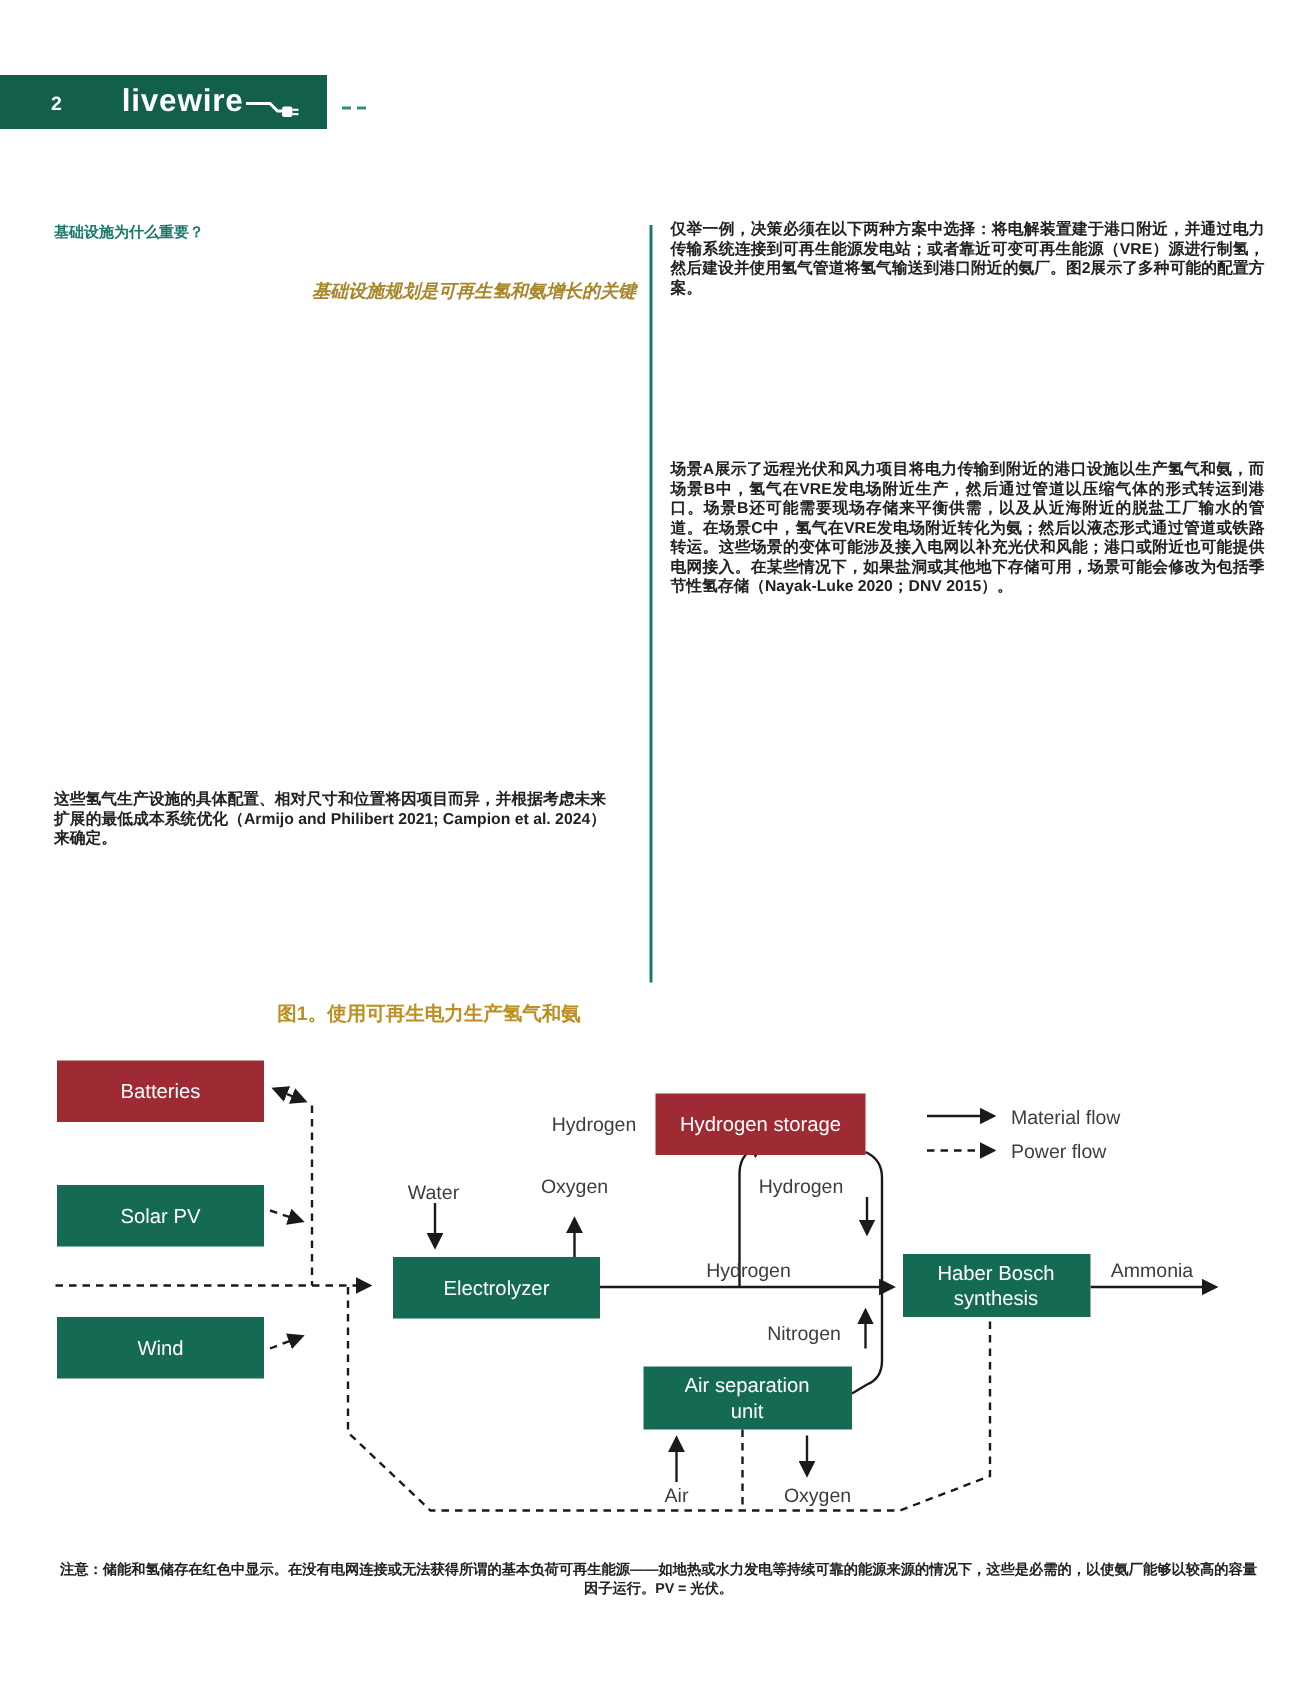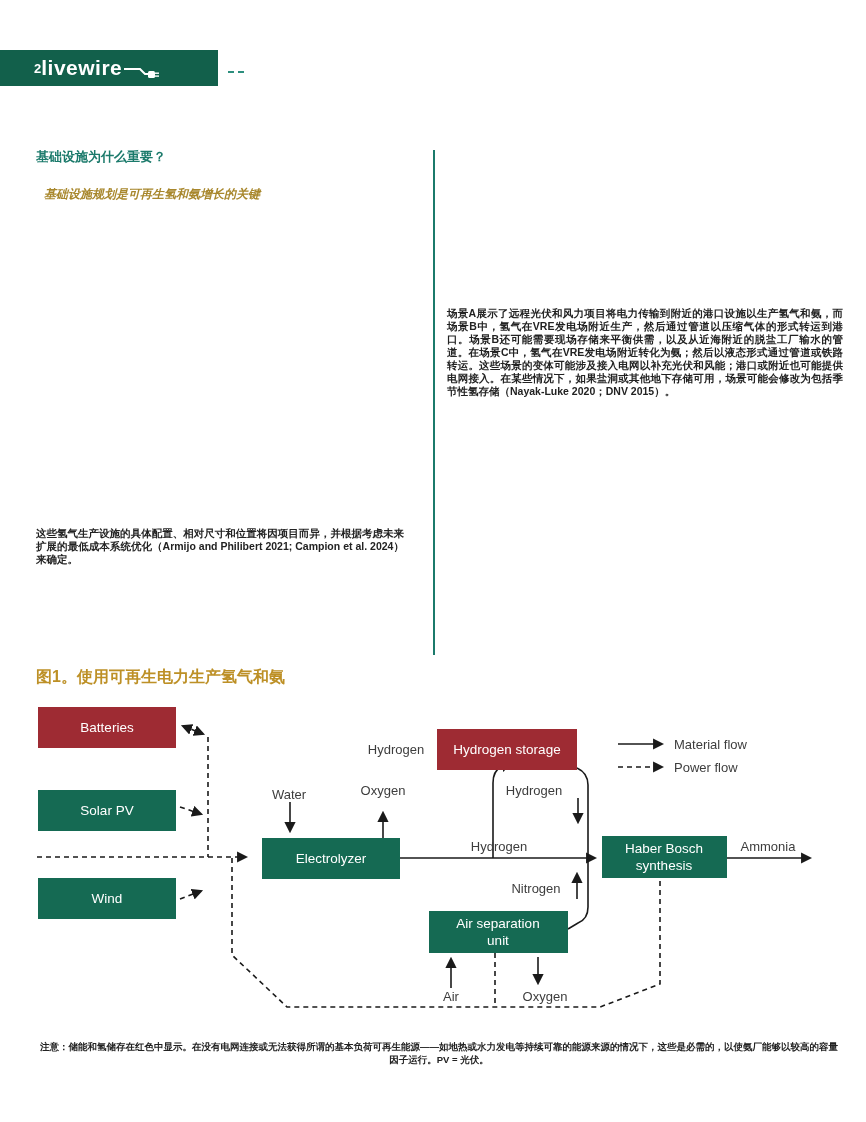--- a/index.html
+++ b/index.html
@@ -7,55 +7,55 @@
   .page {
     position:relative; width:866px; height:1122px; background:#ffffff;
     margin:0 auto; overflow:hidden;
   }
   
   .header-bar {
     position:absolute; left:0; top:50px; width:218px; height:36px;
     background:#12604B; display:flex; align-items:center;
   }
   .page-number { color:#fff; font-size:13px; font-weight:700; margin-left:34px; }
-  .logo { display:flex; align-items:center; }
+  .logo { display:flex; align-items:center; margin-left:40px; }
   .logo-text {
     color:#fff; font-size:21px; font-weight:700; letter-spacing:.5px;
     font-family:"Liberation Sans", sans-serif;
   }
   .logo-plug { margin-left:2px; margin-top:9px; }
   .header-dashes {
     position:absolute; left:228px; top:71px; width:16px; height:0;
     border-top:2px dashed #2D8F7E;
   }
   
   .col-divider {
     position:absolute; left:433px; top:150px; width:2px; height:505px;
     background:#1B7A6B;
   }
   .h1 {
     position:absolute; left:36px; top:148px; width:380px;
-    color:#1B7A6B; font-size:13px; font-weight:700;
+    color:#1B7A6B; font-size:10px; font-weight:700;
   }
   .subtitle {
     position:absolute; left:44px; top:186px; width:380px;
-    color:#A8872C; font-size:12px; font-weight:700; font-style:italic;
+    color:#A8872C; font-size:12px; font-weight:700; font-style:italic;text-align:right;
   }
   .body-para {
     color:#222; font-size:10.5px; font-weight:700; line-height:13px;
     text-align:justify;
   }
   .lp1 { position:absolute; left:36px; top:228px; width:368px; }
   .lp2 { position:absolute; left:36px; top:527px; width:368px; }
   .rp1 { position:absolute; left:447px; top:147px; width:396px; }
   .rp2 { position:absolute; left:447px; top:307px; width:396px; }
   
   .fig-title {
     position:absolute; left:36px; top:667px; width:500px;
-    color:#BD9026; font-size:16px; font-weight:700;
+    color:#BD9026; font-size:13px; font-weight:700;text-align:center;
   }
   .diagram { position:absolute; left:0; top:695px; width:866px; height:345px; }
   .fig-note {
     position:absolute; left:36px; top:1040px; width:806px;
     color:#222; font-size:9.5px; font-weight:700; line-height:13px;text-align:center;
   }
   svg text { font-family:"Liberation Sans", sans-serif; }
   .node-label { fill:#ffffff; font-size:13.5px; }
   .flow-label { fill:#3d3d3d; font-size:13px; }
   .mat { stroke:#1a1a1a; stroke-width:1.6; fill:none; }
@@ -78,20 +78,21 @@
       </svg>
     </div>
   </div>
   <div class="header-dashes"></div>
 
   <div class="col-divider"></div>
 
   <div class="h1">基础设施为什么重要？</div>
   <div class="subtitle">基础设施规划是可再生氢和氨增长的关键</div>
   <div class="body-para lp2">这些氢气生产设施的具体配置、相对尺寸和位置将因项目而异，并根据考虑未来扩展的最低成本系统优化（Armijo and Philibert 2021; Campion et al. 2024）来确定。</div>
+  <div class="body-para rp1">仅举一例，决策必须在以下两种方案中选择：将电解装置建于港口附近，并通过电力传输系统连接到可再生能源发电站；或者靠近可变可再生能源（VRE）源进行制氢，然后建设并使用氢气管道将氢气输送到港口附近的氨厂。图2展示了多种可能的配置方案。</div>
   <div class="body-para rp2">场景A展示了远程光伏和风力项目将电力传输到附近的港口设施以生产氢气和氨，而场景B中，氢气在VRE发电场附近生产，然后通过管道以压缩气体的形式转运到港口。场景B还可能需要现场存储来平衡供需，以及从近海附近的脱盐工厂输水的管道。在场景C中，氢气在VRE发电场附近转化为氨；然后以液态形式通过管道或铁路转运。这些场景的变体可能涉及接入电网以补充光伏和风能；港口或附近也可能提供电网接入。在某些情况下，如果盐洞或其他地下存储可用，场景可能会修改为包括季节性氢存储（Nayak-Luke 2020；DNV 2015）。</div>
 
   <div class="fig-title">图1。使用可再生电力生产氢气和氨</div>
 
   <svg class="diagram" viewBox="0 0 866 345">
     <defs>
       <marker id="ah" viewBox="0 0 10 10" refX="8" refY="5" markerWidth="7" markerHeight="7" orient="auto-start-reverse">
         <path d="M0,0 L10,5 L0,10 z" fill="#1a1a1a"></path>
       </marker>
     </defs>

